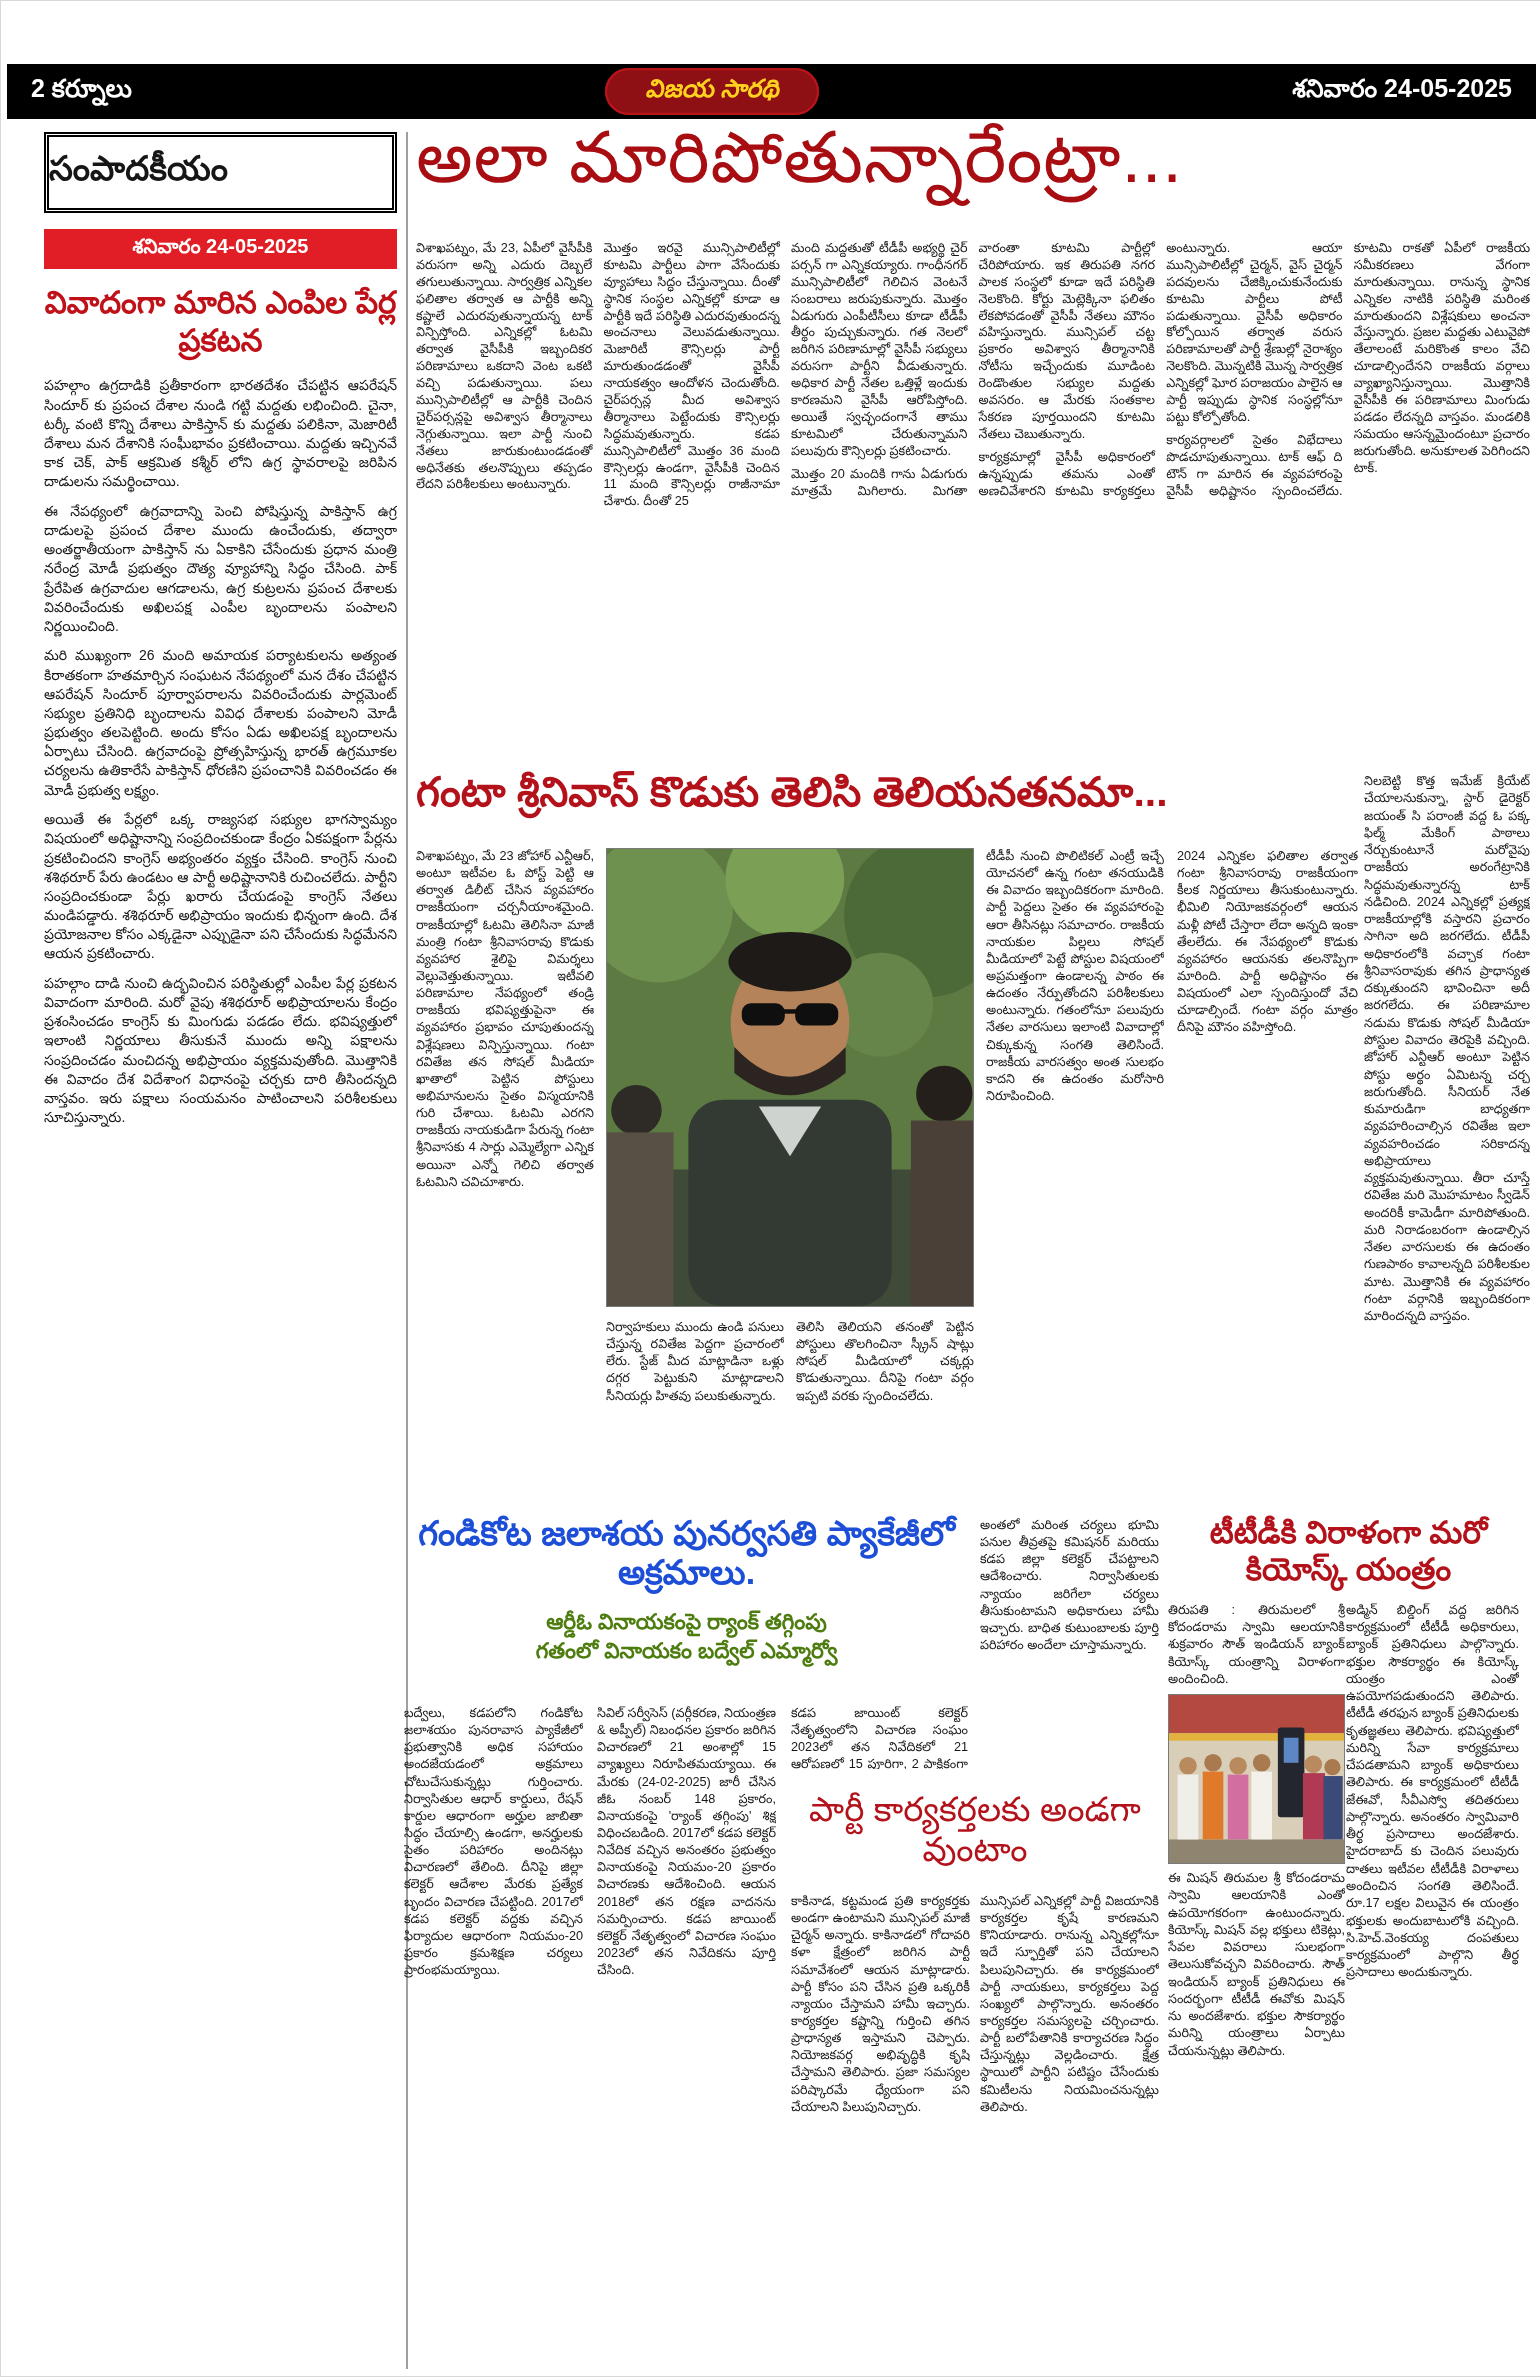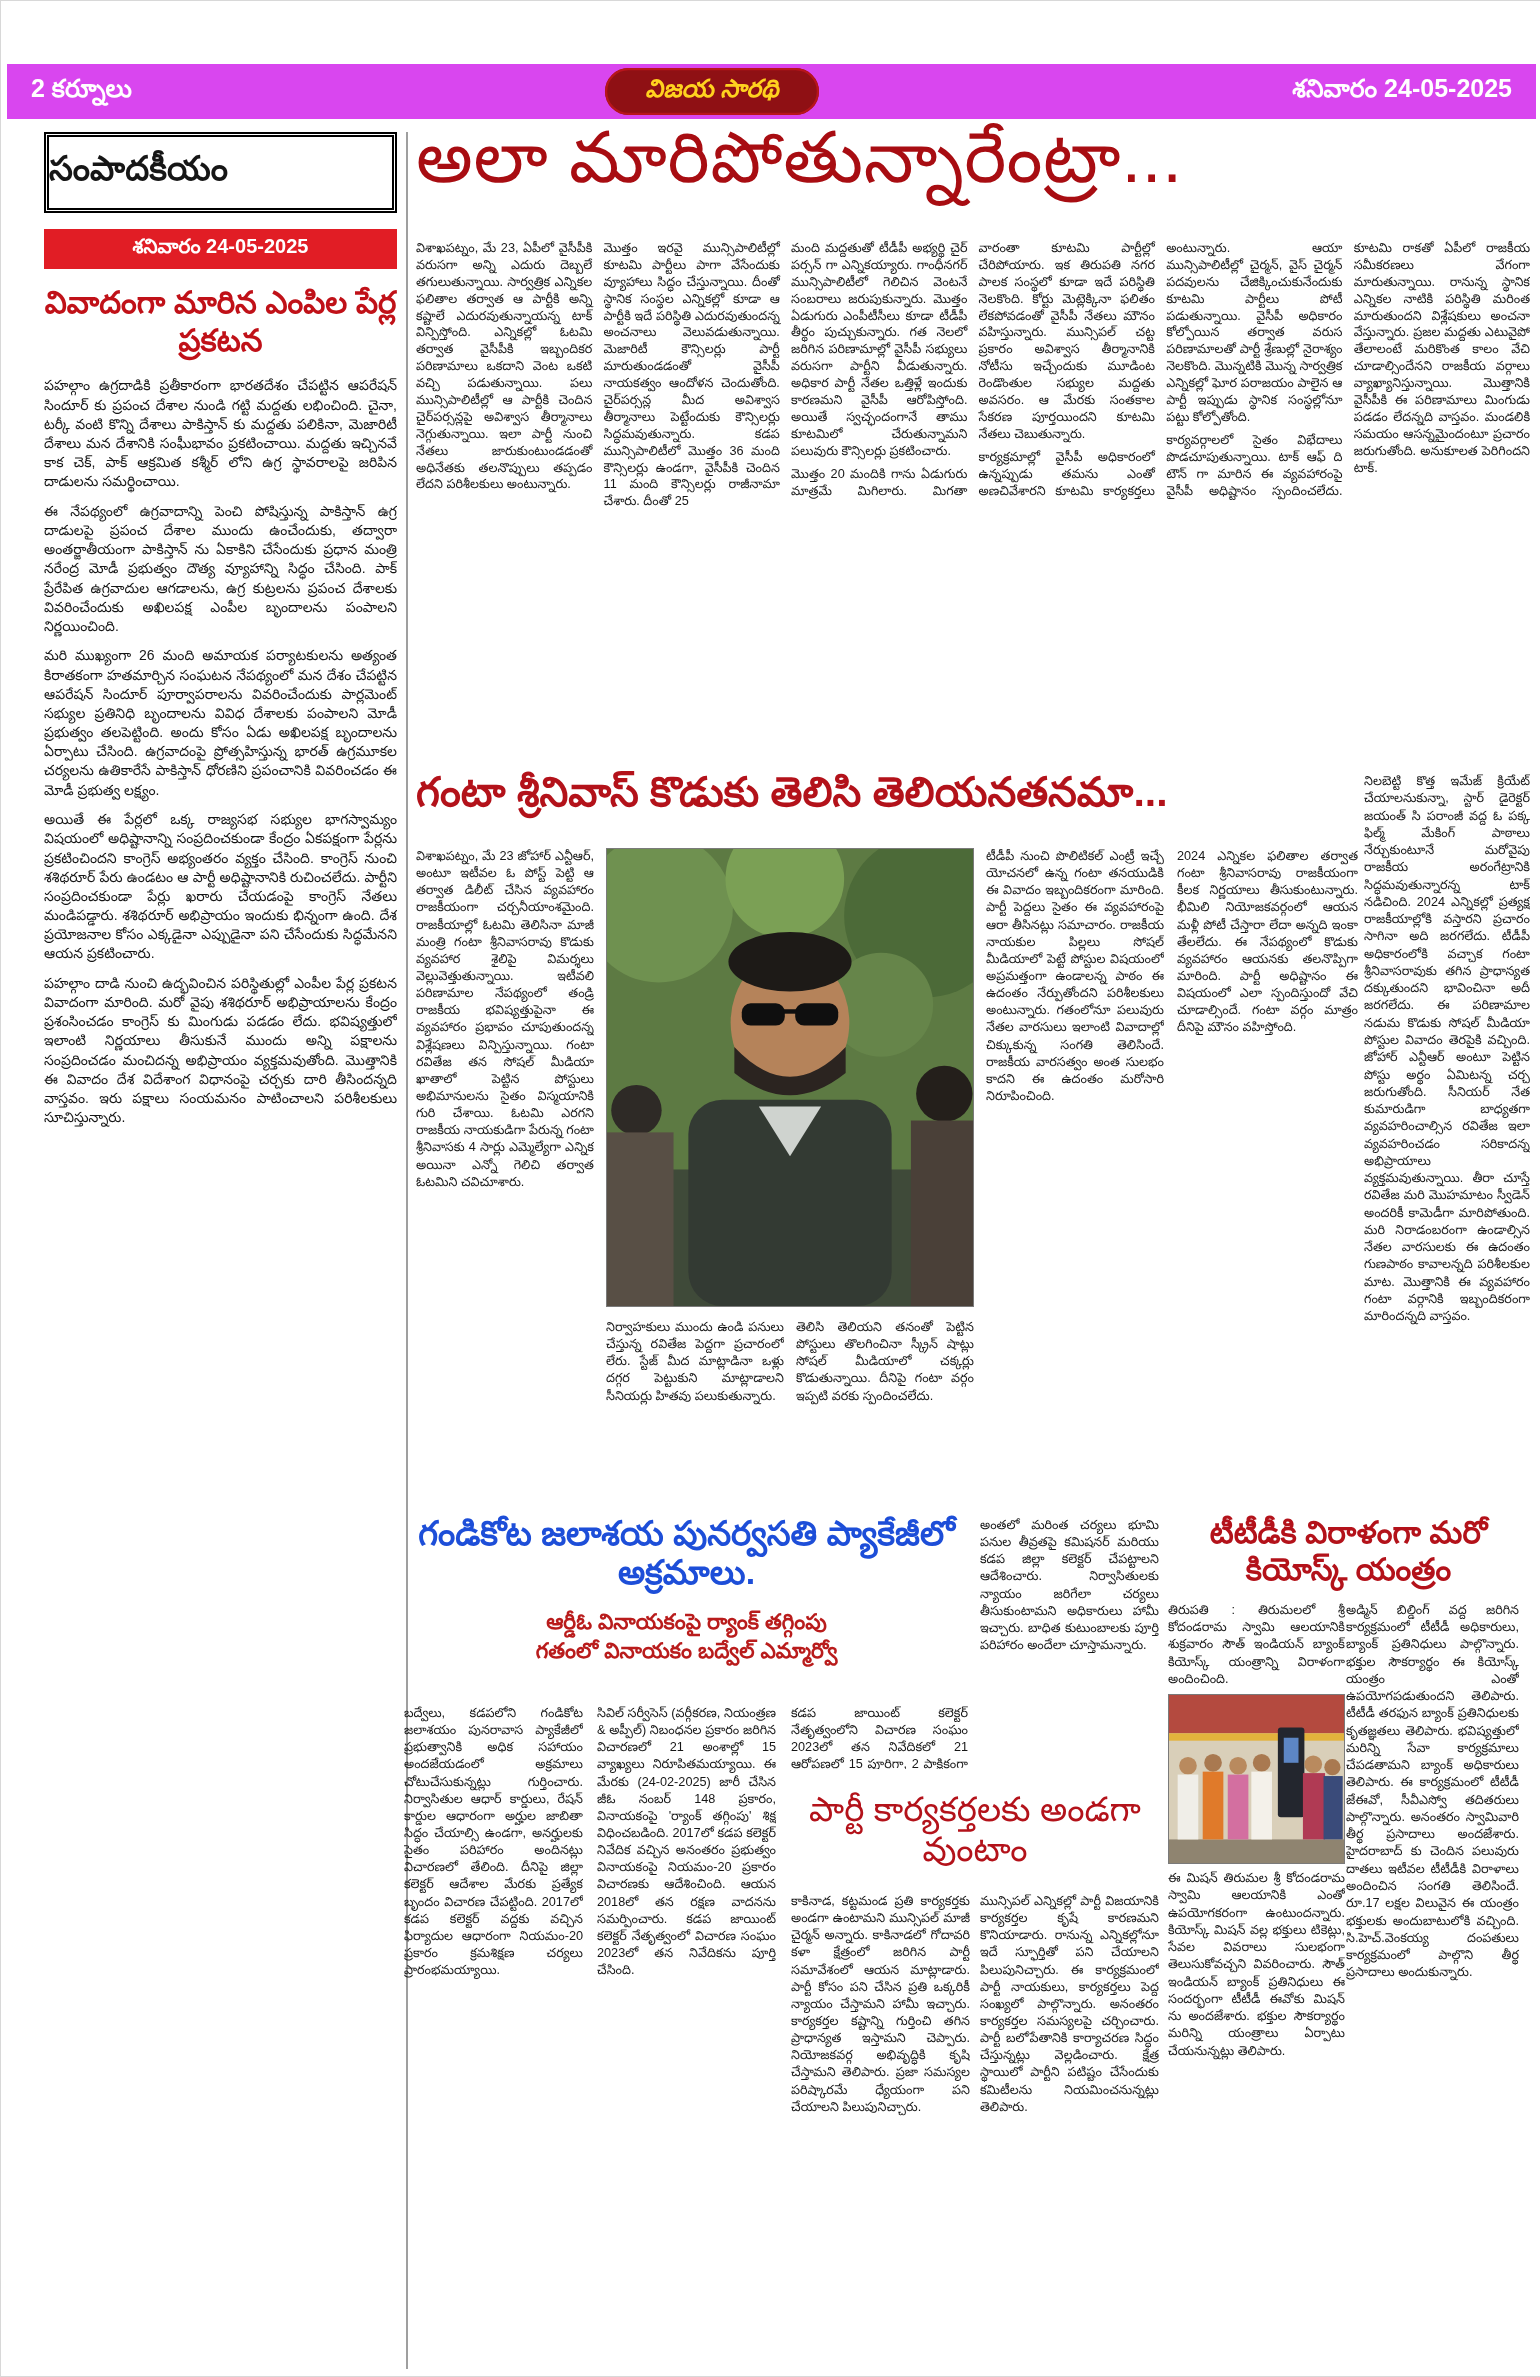--- a/index.html
+++ b/index.html
@@ -1,21 +1,21 @@
 <!DOCTYPE html>
 <html style="font-size:12px"><head>
 <meta charset="utf-8">
 <style>
   *{margin:0;padding:0;box-sizing:border-box}
   html,body{background:#ffffff}
   .page{position:relative;width:1541px;height:2377px;background:#fff;
         font-family:"Liberation Sans","DejaVu Sans",sans-serif;color:#161616;
         overflow:hidden;margin:0 auto;border:0.7px solid #d8d8d8}
   
-  .topbar{position:absolute;left:6px;top:63px;width:1529px;height:55px;background:#d946ef;
+  .topbar{position:absolute;left:6px;top:63px;width:1529px;height:55px;background:#000000;
           display:flex;align-items:center;justify-content:space-between;padding:0 24px}
   .edition{font-size:25px;font-weight:bold;color:#fff;white-space:nowrap}
   .masthead{background:#8f1014;color:#ffd21f;font-size:25px;font-weight:bold;font-style:italic;
             padding:6px 40px;border-radius:34px;white-space:nowrap;box-shadow:0 0 0 2.2px #b8151b inset}
   .topdate{font-size:25px;font-weight:bold;color:#fff;white-space:nowrap}
   .vrule{position:absolute;left:405px;top:131px;width:1.5px;height:2237px;background:#9f9f9f}
   
   .editorial{position:absolute;left:43px;top:131px;width:353px;height:2238px;overflow:hidden}
   .ed-box{border:5.2px double #000;text-align:left;font-size:34px;font-weight:bold;
           padding:12px 0;margin-bottom:16.4px}
@@ -39,21 +39,21 @@
   .gc1{left:0;top:0;width:178px;height:661px}
   .gc2{left:190px;top:471px;width:178px;height:189px}
   .gc3{left:380px;top:471px;width:178px;height:189px}
   .gc4{left:570px;top:0;width:178px;height:661px}
   .gc5{left:761px;top:0;width:181px;height:661px}
   .photo1{position:absolute;left:190px;top:0;width:368px;height:459px;border:0.7px solid #7a7a7a;overflow:hidden}
   .photo1 svg,.photo2 svg{display:block;width:100%;height:100%}
   
   .gk-header{position:absolute;left:403px;top:1513px;width:565px;text-align:center}
   .gk-header h2{color:#1d4ed8;font-size:34px;line-height:1.15;margin-bottom:16px;font-weight:bold}
-  .gk-sub{color:#b91c1c;font-size:21.6px;font-weight:bold;line-height:1.32}
+  .gk-sub{color:#4d7c0f;font-size:21.6px;font-weight:bold;line-height:1.32}
   .ncol{position:absolute;font-size:12.7px;line-height:1.35;text-align:justify;overflow:hidden}
   .gkc1{left:403px;top:1704px;width:179px;height:668px}
   .gkc2{left:596px;top:1704px;width:179px;height:668px}
   .gkc3{left:790px;top:1704px;width:177px;height:64px}
   .gkc4{left:979px;top:1516px;width:179px;height:253px}
   
   .a4-head{position:absolute;left:790px;top:1788px;width:368px;color:#b3121a;font-size:34px;
            line-height:1.18;font-weight:normal;text-align:center}
   .a4c1{left:790px;top:1892px;width:179px;height:480px}
   .a4c2{left:979px;top:1892px;width:179px;height:480px}

